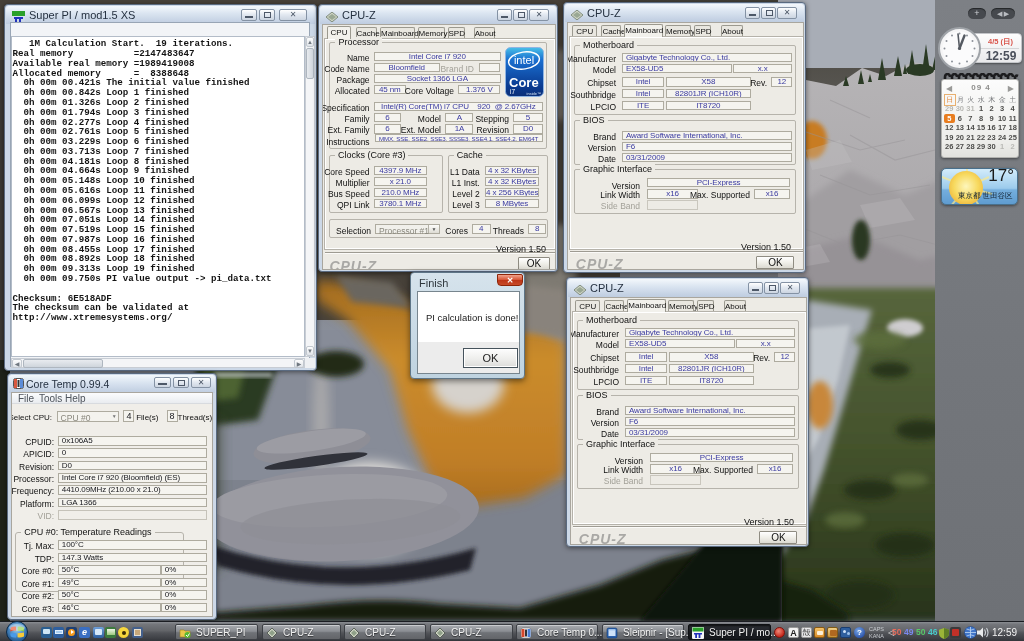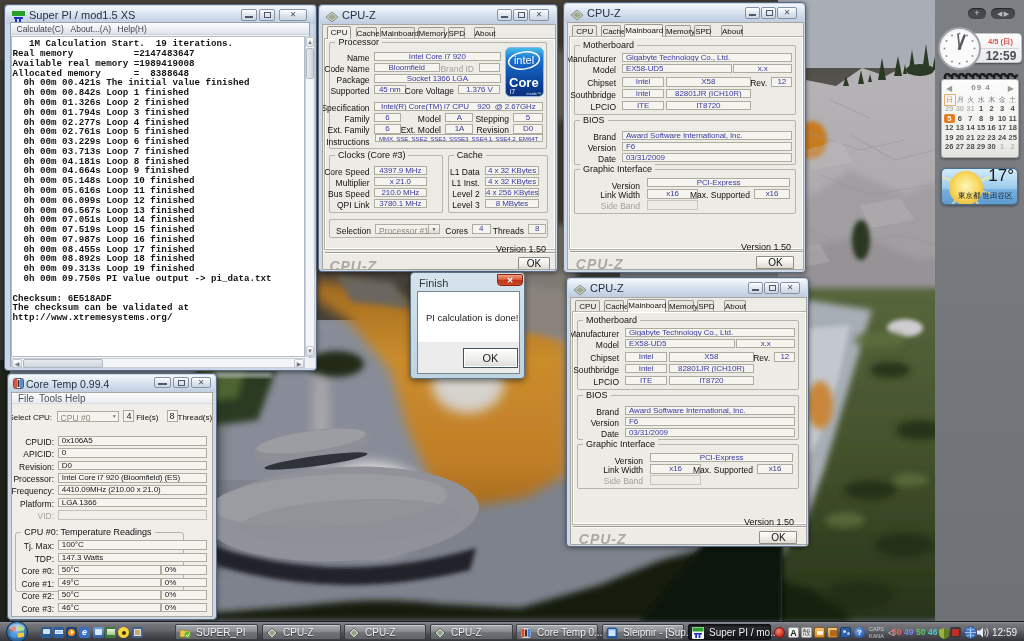--- a/index.html
+++ b/index.html
@@ -327,25 +327,20 @@
 <div class="cbtn" style="right:59px;">
         <div class="gmin"></div>
       </div>
 <div class="cbtn" style="right:41px;">
         <div class="gmax"></div>
       </div>
 <div class="cbtn" style="right:9px;width:28px;">
         <i>✕</i>
       </div>
 <div class="abs" style="left:4.5px;top:16.5px;width:300px;height:345px;background:#f2f4f7;border:1px solid #98a5b5;">
- <div class="abs" style="left:0px;top:0px;width:298px;height:12.5px;background:linear-gradient(#fdfdfe,#e9edf2 60%,#dde3ea);border-bottom:1px solid #ccd2da;font-size:10px;color:#41464e;">
-  <span class="abs" style="left:6px;top:1.5px;font-size:8.5px;">Calculate(C)</span>
-  <span class="abs" style="left:60px;top:1.5px;font-size:8.5px;">About...(A)</span>
-  <span class="abs" style="left:107px;top:1.5px;font-size:8.5px;">Help(H)</span>
- </div>
  <div class="abs" style="left:0.5px;top:13px;width:294px;height:321px;background:#fff;border:1px solid #b3bcc8;">
  <pre style="position:absolute;left:0.5px;top:2.8px;font-family:'Liberation Mono',monospace;font-weight:bold;font-size:9.2px;line-height:9.78px;color:#141414;">   1M Calculation Start.  19 iterations.
 Real memory           =2147483647
 Available real memory =1989419008
 Allocated memory      =  8388648
   0h 00m 00.421s The initial value finished
   0h 00m 00.842s Loop 1 finished
   0h 00m 01.326s Loop 2 finished
   0h 00m 01.794s Loop 3 finished
   0h 00m 02.277s Loop 4 finished
@@ -431,21 +426,21 @@
 <text x="4" y="40" font-size="13" font-weight="bold" fill="#fff" font-family="Liberation Sans">Core</text>
 <text x="5" y="47" font-size="6.5" fill="#fff" font-family="Liberation Sans">i7</text>
 <text x="36" y="47.5" font-size="4" fill="#cfe0f2" text-anchor="end" font-family="Liberation Sans">inside™</text>
 </svg>
 <div class="lab labr" style="right:185.4px;top:38.9px;">Code Name</div>
 <div class="f" style="left:51px;top:37.7px;width:65.6px;height:9.4px;">Bloomfield</div>
 <div class="lab grey" style="right:81px;top:39.3px;">Brand ID</div>
 <div class="f" style="left:156.4px;top:38.4px;width:21px;height:8.6px;"></div>
 <div class="lab labr" style="right:185.4px;top:49.9px;">Package</div>
 <div class="f" style="left:51px;top:48.7px;width:126.6px;height:9.4px;">Socket 1366 LGA</div>
-<div class="lab labr" style="right:185.4px;top:61.1px;">Supported</div>
+<div class="lab labr" style="right:185.4px;top:61.1px;">Allocated</div>
 <div class="f" style="left:51px;top:59.9px;width:31.6px;height:9.4px;">45 nm</div>
 <div class="lab" style="right:101px;top:61.1px;">Core Voltage</div>
 <div class="f" style="left:135.3px;top:59.9px;width:42.2px;height:9.4px;">1.376 V</div>
 <div class="lab labr" style="right:185.4px;top:77.9px;">Specification</div>
 <div class="f" style="left:51px;top:76.8px;width:168.7px;height:9.4px;">Intel(R) Core(TM) i7 CPU&nbsp;&nbsp;&nbsp;&nbsp;920&nbsp; @ 2.67GHz</div>
 <div class="lab labr" style="right:185.4px;top:89.1px;">Family</div>
 <div class="f" style="left:51px;top:88.1px;width:27px;height:9.4px;">6</div>
 <div class="lab" style="right:114px;top:89.1px;">Model</div>
 <div class="f" style="left:122.4px;top:88.1px;width:28.1px;height:9.4px;">A</div>
 <div class="lab" style="right:46px;top:89.1px;">Stepping</div>

